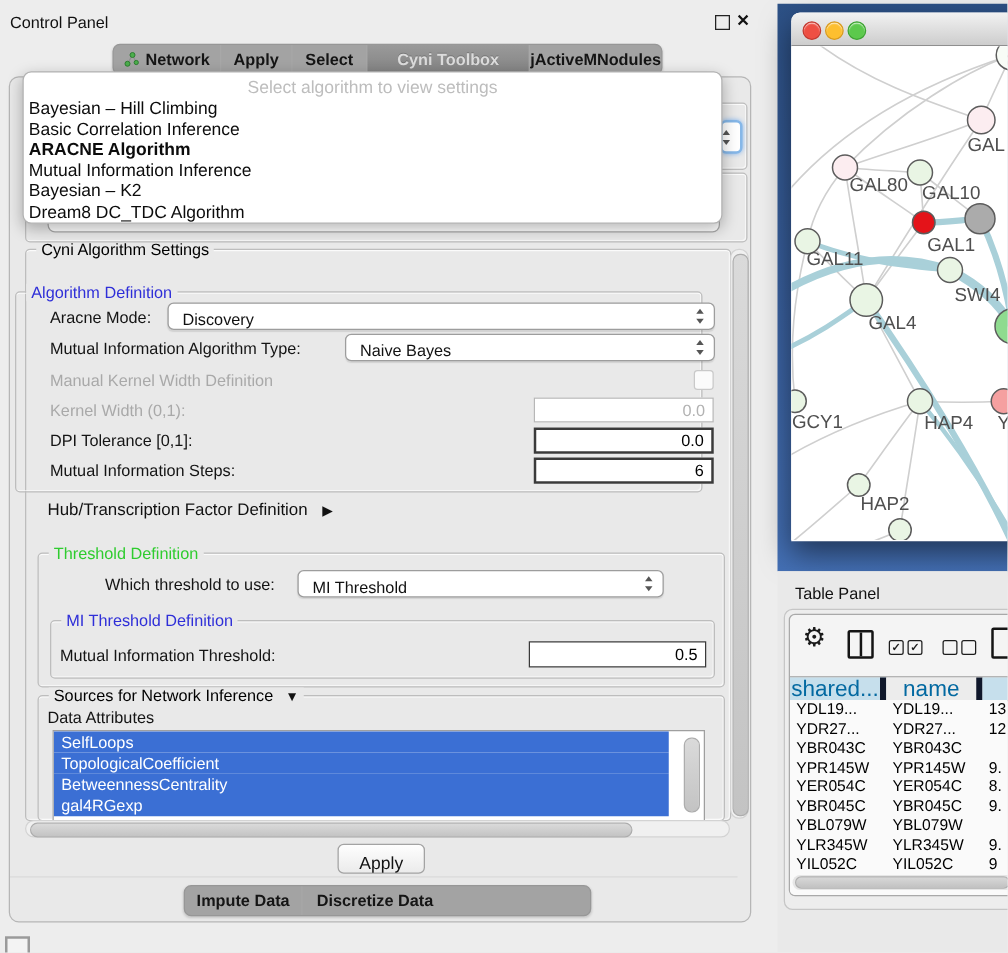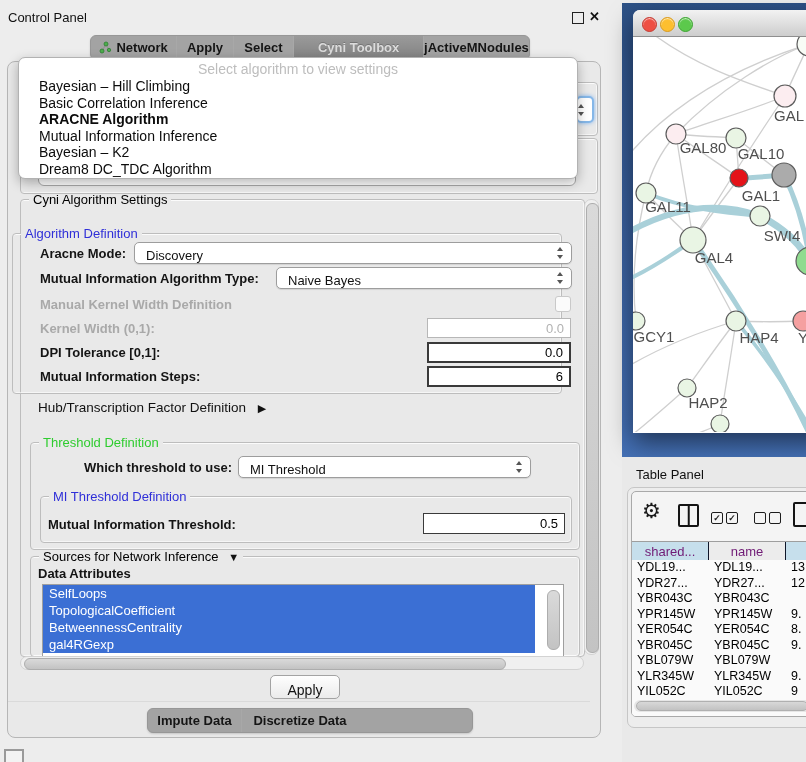--- a/index.html
+++ b/index.html
@@ -14,42 +14,42 @@
   .seg .sg{display:flex;align-items:center;justify-content:center;font-size:13px;font-weight:bold;color:#151515;border-right:1px solid #a8a8a8;height:100%}
   .seg .sg:last-child{border-right:none}
   .seg .sg.sel{background:linear-gradient(#9a9a9a,#828282);color:#dcdcdc;text-shadow:0 -1px 0 rgba(0,0,0,.2)}
   .top-tabs{left:90px;top:35px;width:438px;height:23px;z-index:5}
   .panel{left:7px;top:61px;width:592px;height:675px;background:#e9e9e9;border:1px solid #b6b6b6;border-radius:8px}
   
   .group{position:absolute;border:1px solid #bdbdbd;border-radius:4px;box-shadow:inset 0 1px 0 rgba(255,255,255,.8),inset -1px -1px 0 rgba(255,255,255,.6)}
   .gtitle{position:absolute;background:#e9e9e9;padding:0 4px;font-size:13px;white-space:nowrap;line-height:14px}
   .blue-t{color:#2f2fd8}
   .green-t{color:#2fcc2f}
-  .lbl{position:absolute;font-size:13px;font-weight:bold;color:#141414;white-space:nowrap}
+  .lbl{position:absolute;font-size:13px;font-weight:normal;color:#141414;white-space:nowrap}
   .lbl.dis{color:#a9a9a9}
   .combo{position:absolute;background:#fff;border:1px solid #9d9d9d;border-radius:5px;font-size:13px;color:#111;display:flex;align-items:flex-end;padding:0 22px 0 11px;box-shadow:0 1px 1px rgba(0,0,0,.10)}
   .spnr{position:absolute;right:7px;top:50%;transform:translateY(-50%);width:7px;height:12px}
   .spnr:before,.spnr:after{content:"";position:absolute;left:0;border-left:3.5px solid transparent;border-right:3.5px solid transparent}
   .spnr:before{top:0;border-bottom:4.5px solid #555}
   .spnr:after{bottom:0;border-top:4.5px solid #555}
   .field{position:absolute;background:#fff;font-size:13px;display:flex;align-items:center;justify-content:flex-end;padding:0 6px}
   .field.on{border:2px solid #3a3a3a;color:#000}
   .field.off{border:1px solid #b7b7b7;color:#b2b2b2}
   .cbx{position:absolute;width:14px;height:14px;background:#fbfbfb;border:1.5px solid #c9c9c9;border-radius:3px}
   .sb-track{position:absolute;background:#f0f0f0;border:1px solid #d3d3d3;border-radius:7px}
   .sb-thumb{position:absolute;background:linear-gradient(#dadada,#c3c3c3);border:1px solid #adadad;border-radius:6px}
   .attrlist{position:absolute;left:42px;top:584px;width:520px;height:71px;background:#fff;border:1px solid #9f9f9f;overflow:hidden}
   .attr-item{height:17px;line-height:17px;font-size:13px;padding-left:6px;width:486px;color:#111}
   .attr-item.selected{background:#3b6fd4;color:#fff}
   .apply-btn{left:270px;top:675px;width:68px;height:22px;background:linear-gradient(#fefefe,#ebebeb);border:1px solid #a3a3a3;border-radius:5px;font-size:14px;color:#111;display:flex;align-items:flex-end;justify-content:center}
   .bottom-tabs{left:147px;top:708px;width:324px;height:23px;z-index:5}
   .hub-arrow,.src-arrow{font-size:11px;color:#111}
   .popup{left:18px;top:57px;width:560px;height:122px;background:#fff;border:1px solid #b2b2b2;border-radius:7px;box-shadow:0 4px 12px rgba(0,0,0,.28);z-index:50;padding-top:3px;box-sizing:border-box}
   .popup-ph{font-size:14px;color:#bdbdbd;text-align:center;height:17px;line-height:17px}
-  .popup-item{font-size:14px;color:#0c0c0c;height:16.5px;line-height:16.5px;padding-left:20px;white-space:nowrap}
+  .popup-item{font-size:14px;color:#0c0c0c;height:16.5px;line-height:16.5px;padding-left:4px;white-space:nowrap}
   .popup-item.hl{font-weight:bold}
   .frag{z-index:1}
   .divider{left:8px;top:701px;width:582px;height:0;border-top:1px solid #dadada}
   .mini-icon{left:4px;top:749px;width:16px;height:13px;border:2px solid #9a9a9a;background:#f3f3f3}
   
   .desktop{left:622px;top:3px;width:184px;height:454px;background:linear-gradient(180deg,#2d5186 0%,#3a61a0 55%,#4470b5 100%)}
   .netwin{position:absolute;left:11px;top:7px;width:200px;height:423px;border-radius:7px 7px 0 0;box-shadow:0 10px 24px rgba(0,0,0,.5);background:#fff}
   .netbar{position:absolute;left:0;top:0;width:100%;height:27px;border-radius:7px 7px 0 0;background:linear-gradient(#f2f2f2,#cdcdcd);border-bottom:1px solid #8f8f8f;box-sizing:border-box}
   .tl{position:absolute;top:7px;width:13px;height:13px;border-radius:50%;box-shadow:inset 0 1px 1px rgba(255,255,255,.7)}
   .tl.red{left:9px;background:#ee4f43;border:1px solid #c23a31}
@@ -64,21 +64,21 @@
   .tp-region{left:622px;top:457px;width:184px;height:305px;background:#e9e9e9}
   .tp-title{left:636px;top:467px;font-size:13px;color:#111}
   .tp-outer{left:627px;top:487px;width:190px;height:239px;border:1px solid #c6c6c6;border-radius:7px;background:#ededed}
   .tp-inner{left:631px;top:491px;width:186px;height:224px;border:1px solid #a9a9a9;border-radius:5px;background:#f4f4f4;overflow:hidden}
   .gear{position:absolute;left:10px;top:8px;font-size:21px;color:#1a1a1a;line-height:21px}
   .cols-icon{position:absolute;left:46px;top:12px;width:17px;height:19px;border:2.5px solid #141414;border-radius:2px}
   .cols-icon:before{content:"";position:absolute;left:50%;top:0;width:2.5px;height:100%;background:#141414;transform:translateX(-50%)}
   .ck{position:absolute;width:10px;height:10px;border:1.5px solid #1c1c1c;border-radius:2px;font-size:9px;font-weight:bold;color:#1c1c1c;line-height:10px;text-align:center}
   .doc-icon{position:absolute;left:161px;top:10px;width:16px;height:21px;border:2px solid #141414;border-radius:2px;background:#f4f4f4}
   .tp-header{position:absolute;left:0;top:49px;width:100%;height:18px;display:flex;border-top:1px solid #9e9e9e;border-bottom:1px solid #9e9e9e}
-  .th{font-size:13px;color:#701a75;display:flex;align-items:center;justify-content:center;border-right:1px solid #0f172a;background:#ececec;box-sizing:border-box;height:100%}
+  .th{font-size:18px;color:#0369a1;display:flex;align-items:center;justify-content:center;border-right:5px solid #0f172a;background:#ececec;box-sizing:border-box;height:100%}
   .th.hb{background:#c6dfec}
   .tp-body{position:absolute;left:0;top:68px;width:100%;bottom:0;background:#fafafa}
   .tr{display:flex;height:15.5px}
   .td{font-size:12.5px;color:#000;padding-left:5px;white-space:nowrap;overflow:hidden;line-height:15.5px;box-sizing:border-box}
   .c1{width:77px}.c2{width:77px}.c3{flex:1}
   .tp-hscroll-track{position:absolute;left:2px;top:208px;width:180px;height:12px;background:#e6e6e6;border-radius:6px}
   .tp-hscroll-thumb{position:absolute;left:2px;top:1px;width:172px;height:10px;background:linear-gradient(#d8d8d8,#c2c2c2);border:1px solid #b0b0b0;border-radius:5px;box-sizing:border-box}
 </style>
 </head>
 <body>

